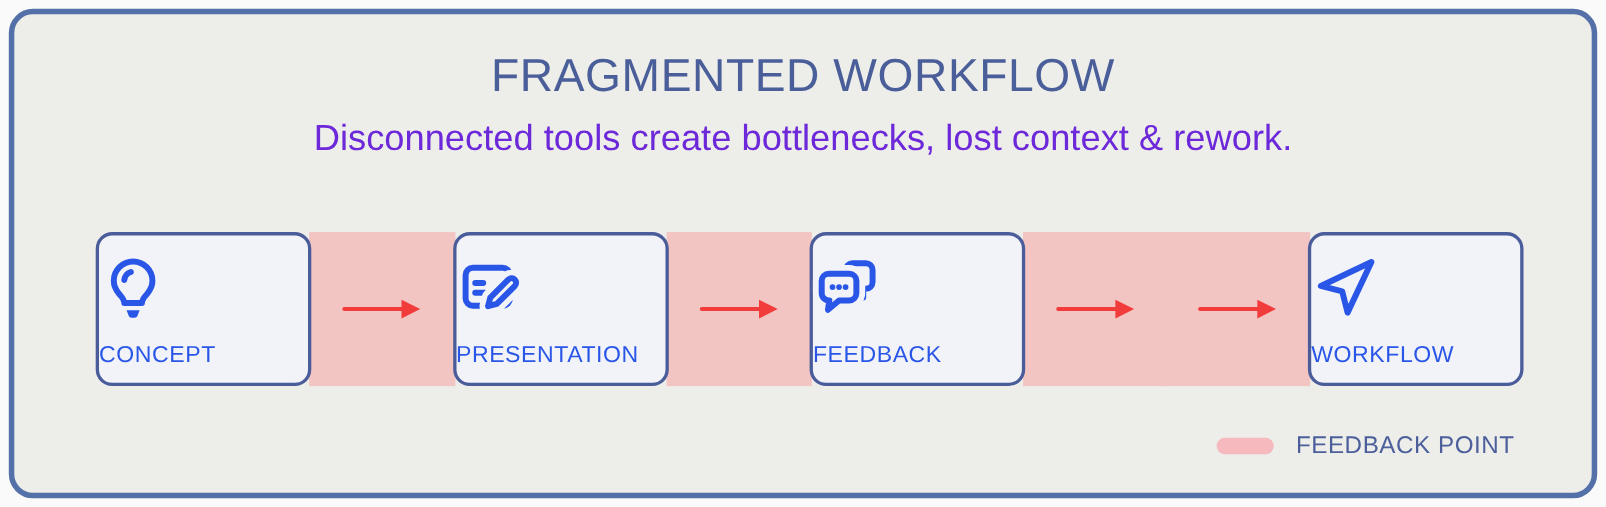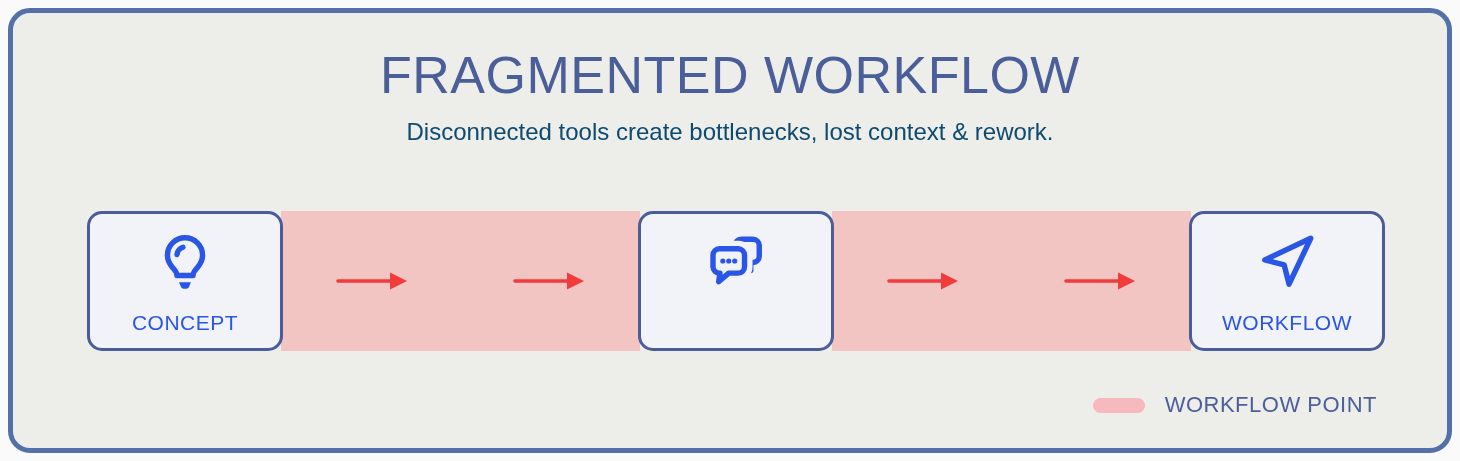--- a/index.html
+++ b/index.html
@@ -11,39 +11,39 @@
   .card{
     position:absolute;left:8px;top:8px;width:1444px;height:445px;
     box-sizing:border-box;
     background:#EDEDEA;
     border:5px solid #5470A8;
     border-radius:22px;
   }
   .title{
     margin:0;padding-top:32px;
     text-align:center;
-    font-size:52px;font-weight:500;letter-spacing:0.5px;
+    font-size:42px;font-weight:500;letter-spacing:0.5px;
     color:#4A5E99;
   }
   .subtitle{
     margin:0;padding-top:13px;
     text-align:center;
-    font-size:24px;font-weight:400;
-    color:#0c4a6e;
+    font-size:33px;font-weight:400;
+    color:#6d28d9;
   }
   .flow{
     position:absolute;left:74px;top:198px;width:1298px;height:140px;
     display:flex;align-items:stretch;
   }
   .stage-box{
     flex:0 0 196px;box-sizing:border-box;
     background:#F1F3F8;
     border:3px solid #4A5C99;
     border-radius:15px;
-    display:flex;flex-direction:column;align-items:center;justify-content:space-between;
+    display:flex;flex-direction:column;justify-content:space-between;
     padding:17px 0 13px 0;
     position:relative;z-index:1;
   }
   .stage-icon{width:62px;height:62px;display:block;}
   .stage-label{
     font-size:21px;font-weight:500;letter-spacing:0.5px;
     color:#2A56E8;
   }
   .connector{
     flex:1 1 auto;
@@ -87,20 +87,32 @@
       <span class="stage-label">CONCEPT</span>
     </div>
 
     <div class="connector">
       <svg class="arrow-svg" viewBox="0 0 76 26">
         <line x1="4" y1="13" x2="58" y2="13" stroke="#F23B3B" stroke-width="3.6" stroke-linecap="round"></line>
         <polygon points="56,4.5 73,13 56,21.5" fill="#F23B3B"></polygon>
       </svg>
     </div>
 
+    <div class="stage-box">
+      <svg class="stage-icon" viewBox="0 0 24 24" fill="none" stroke="#2A56E8" stroke-width="2.1" stroke-linecap="round" stroke-linejoin="round">
+        <rect x="3.2" y="4.8" width="15.6" height="13.4" rx="2.6"></rect>
+        <path d="M6.6 10.2 h2.8"></path>
+        <path d="M6.6 13.6 h3.4"></path>
+        <g stroke="#F1F3F8" stroke-width="6" fill="#F1F3F8">
+          <path d="M11.9 15.3 L18.3 8.9 a1.6 1.6 0 0 1 2.26 2.26 L14.2 17.5 l-3.1 0.85 Z"></path>
+        </g>
+        <path d="M11.9 15.3 L18.3 8.9 a1.6 1.6 0 0 1 2.26 2.26 L14.2 17.5 l-3.1 0.85 Z"></path>
+      </svg>
+      <span class="stage-label">PRESENTATION</span>
+    </div>
 
     <div class="connector">
       <svg class="arrow-svg" viewBox="0 0 76 26">
         <line x1="4" y1="13" x2="58" y2="13" stroke="#F23B3B" stroke-width="3.6" stroke-linecap="round"></line>
         <polygon points="56,4.5 73,13 56,21.5" fill="#F23B3B"></polygon>
       </svg>
     </div>
 
     <div class="stage-box">
       <svg class="stage-icon" viewBox="0 0 24 24" fill="none" stroke="#2A56E8" stroke-width="2.1" stroke-linecap="round" stroke-linejoin="round">
@@ -108,20 +120,21 @@
         <g stroke="#F1F3F8" stroke-width="6.2" fill="#F1F3F8">
           <path d="M5.6 6.9 h7.2 a2.5 2.5 0 0 1 2.5 2.5 v4.4 a2.5 2.5 0 0 1 -2.5 2.5 H9.2 l-3.9 3.3 0.5 -3.3 A2.5 2.5 0 0 1 3.1 13.8 V9.4 a2.5 2.5 0 0 1 2.5 -2.5 Z"></path>
         </g>
         <path d="M5.6 6.9 h7.2 a2.5 2.5 0 0 1 2.5 2.5 v4.4 a2.5 2.5 0 0 1 -2.5 2.5 H9.2 l-3.9 3.3 0.5 -3.3 A2.5 2.5 0 0 1 3.1 13.8 V9.4 a2.5 2.5 0 0 1 2.5 -2.5 Z"></path>
         <g fill="#2A56E8" stroke="none">
           <circle cx="6.9" cy="11.6" r="1.0"></circle>
           <circle cx="9.2" cy="11.6" r="1.0"></circle>
           <circle cx="11.5" cy="11.6" r="1.0"></circle>
         </g>
       </svg>
+      <span class="stage-label">FEEDBACK</span>
     </div>
 
     <div class="connector">
       <svg class="arrow-svg" viewBox="0 0 76 26">
         <line x1="4" y1="13" x2="58" y2="13" stroke="#F23B3B" stroke-width="3.6" stroke-linecap="round"></line>
         <polygon points="56,4.5 73,13 56,21.5" fill="#F23B3B"></polygon>
       </svg>
     </div>
 
 
@@ -136,16 +149,16 @@
       <svg class="stage-icon" viewBox="0 0 24 24" fill="none" stroke="#2A56E8" stroke-width="2.1" stroke-linecap="round" stroke-linejoin="round">
         <path d="M3.4 11.2 L21.2 2.8 L12.8 20.6 L10.9 13.1 Z"></path>
       </svg>
       <span class="stage-label">WORKFLOW</span>
     </div>
 
   </div>
 
   <div class="legend">
     <span class="legend-pill"></span>
-    <span class="legend-label">WORKFLOW POINT</span>
+    <span class="legend-label">FEEDBACK POINT</span>
   </div>
 
 </div>
 
 </body></html>

